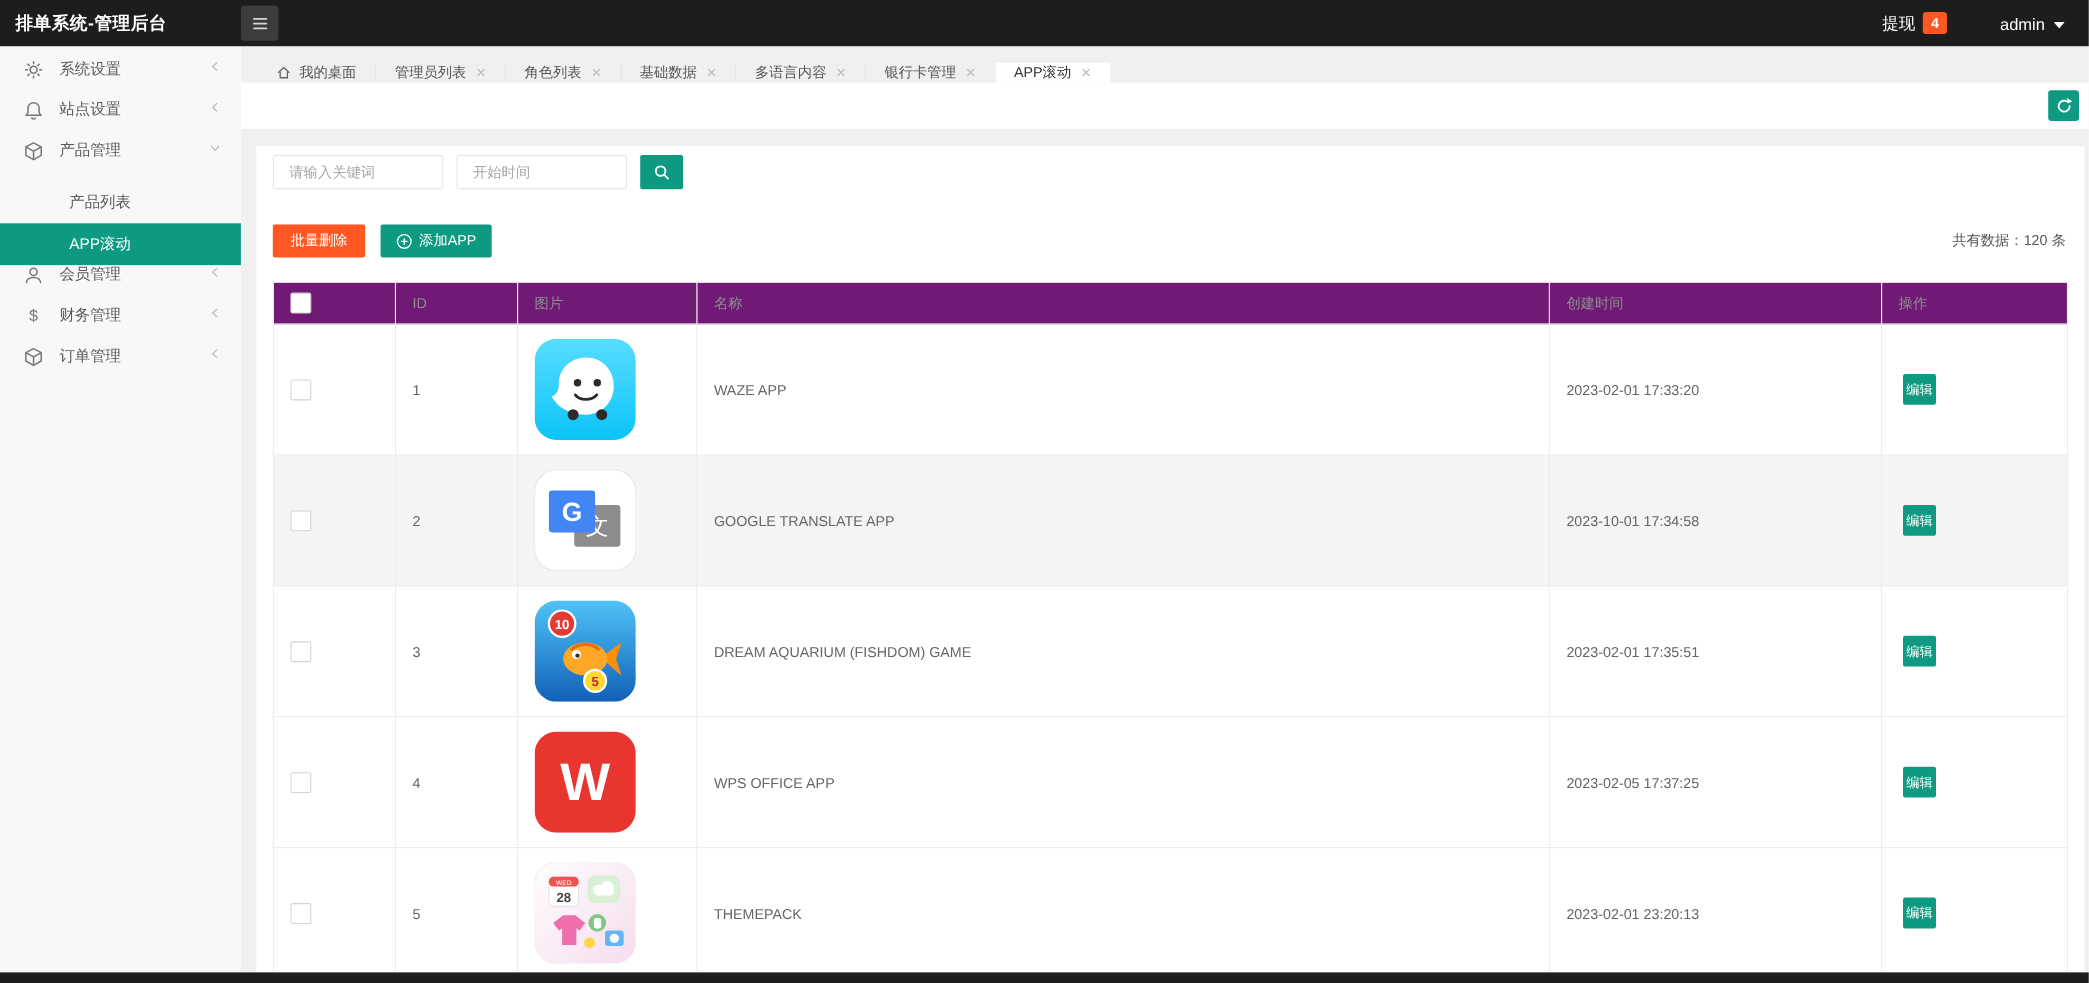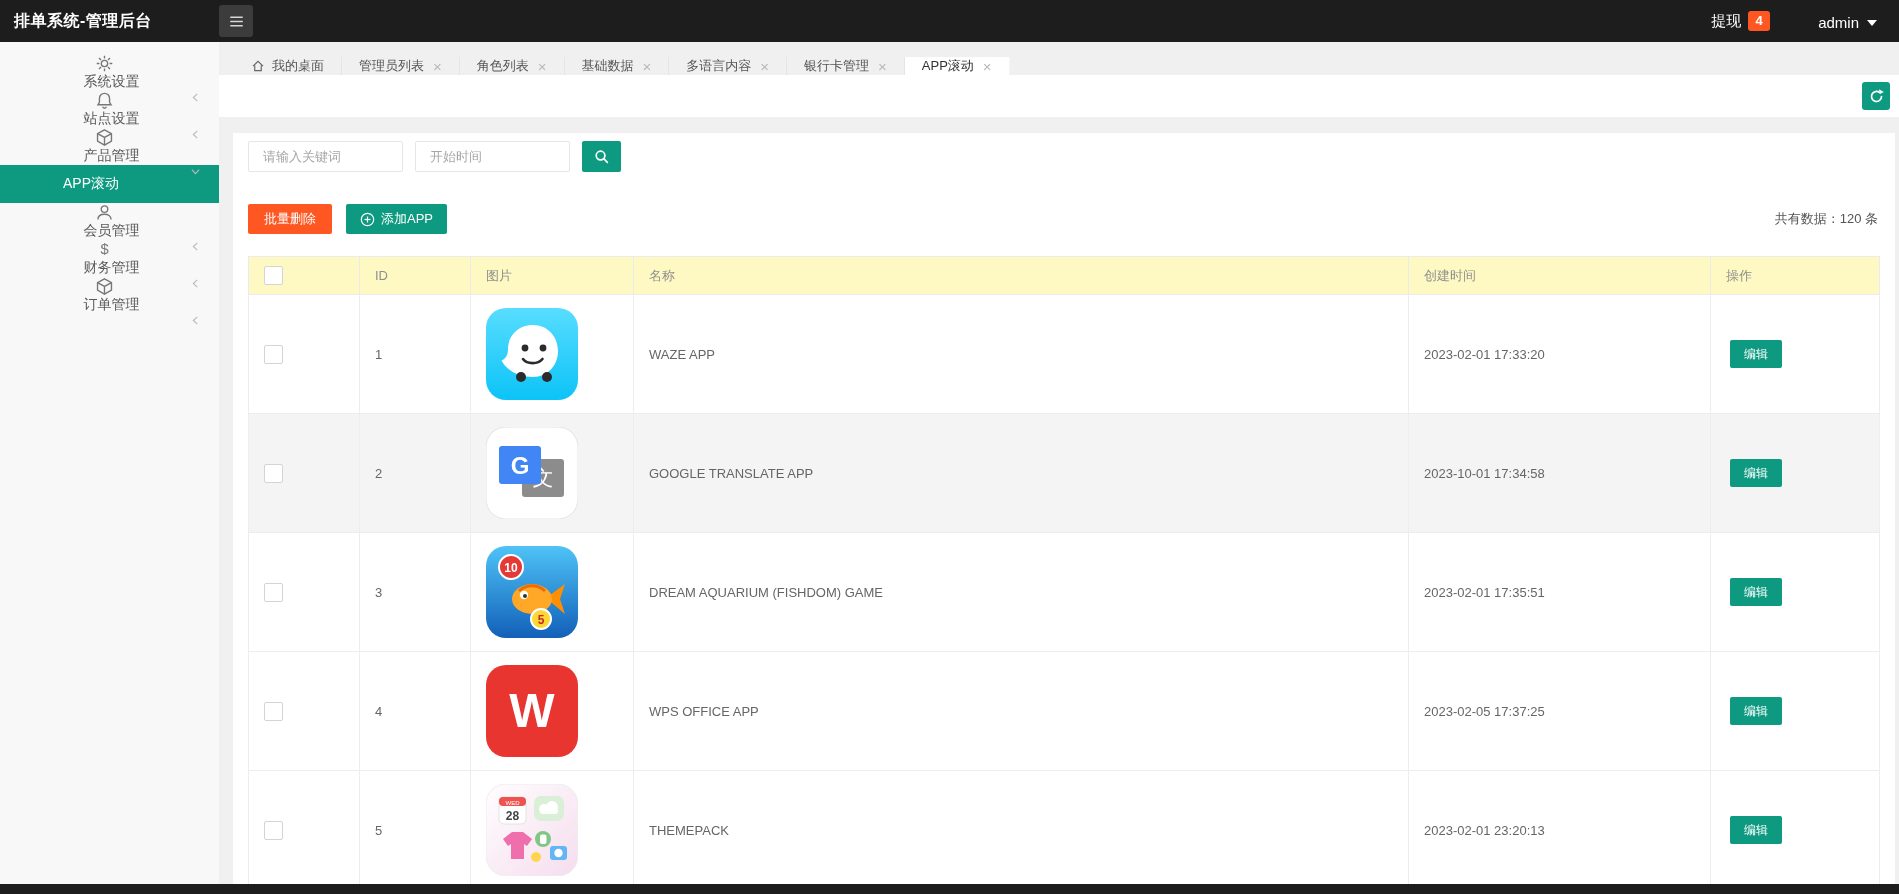--- a/index.html
+++ b/index.html
@@ -11,21 +11,21 @@
   .topbar { position:absolute; top:0; left:0; right:0; height:42px; background:var(--topbar-bg,#1d1d1d); display:flex; align-items:center; color:#fff; z-index:30; }
   .topbar-title { font-size:16px; font-weight:bold; padding-left:14px; width:219px; letter-spacing:.5px; }
   .hamburger { width:34px; height:32px; background:#3c3c3c; border:none; border-radius:3px; display:flex; align-items:center; justify-content:center; cursor:pointer; }
   .topbar-right { margin-left:auto; display:flex; align-items:flex-end; padding-right:22px; }
   .withdraw { display:flex; align-items:center; cursor:pointer; font-size:15px; color:#fff; }
   .badge { display:inline-block; min-width:22px; height:20px; line-height:20px; text-align:center; background:var(--danger,#ff5722); color:#fff; font-size:13px; font-weight:bold; border-radius:3px; margin-left:7px; }
   .user-menu { display:flex; align-items:center; gap:8px; margin-left:48px; font-size:15px; cursor:pointer; }
 
   
   .sidebar { position:absolute; top:42px; left:0; width:219px; bottom:10px; background:var(--sidebar-bg,#f8f8f8); padding-top:12px; z-index:20; }
-  .side-item { height:37px; display:flex; align-items:center; padding:0 17px 0 21px; color:#595959; font-size:14px; cursor:pointer;flex-direction:column; }
+  .side-item { height:37px; display:flex; padding:0 17px 0 21px; color:#595959; font-size:14px; cursor:pointer; }
   .side-item .micon { width:19px; height:19px; margin-right:14px; flex:none; }
   .side-item .chev { margin-left:auto; }
   .side-sub { height:38px; display:flex; align-items:center; padding-left:63px; color:#595959; font-size:14px; cursor:pointer; }
   .side-sub.active { background:var(--accent,#0e9a80); color:#fff; }
 
   
   .tabbar { position:absolute; left:219px; top:42px; right:0; height:33px; display:flex; align-items:flex-end; padding-left:15px; z-index:10; }
   .tab { display:flex; align-items:center; padding:0 17px; font-size:13px; color:#555; cursor:pointer; border-right:1px solid rgba(0,0,0,0.045); white-space:nowrap; }
   .tab .ticon { margin-right:7px; display:flex; }
   .tab .close { color:#b8b8b8; font-size:15px; margin-left:9px; line-height:1; }
@@ -40,26 +40,26 @@
   .inp { width:155px; height:31px; border:1px solid #e6e6e6; border-radius:2px; padding:0 14px; font-size:13px; color:#333; outline:none; margin-right:12px; background:#fff; }
   .inp::placeholder { color:#a6a6a6; }
   .search-btn { width:39px; height:31px; margin-left:0; background:var(--accent,#0e9a80); border:none; border-radius:2px; display:flex; align-items:center; justify-content:center; cursor:pointer; }
 
   .actions-row { display:flex; align-items:center; margin-top:32px; }
   .btn-danger { height:30px; padding:0 16px; background:var(--danger,#ff5722); border:none; border-radius:2px; color:#fff; font-size:13px; cursor:pointer; }
   .btn-add { height:30px; margin-left:14px; padding:0 14px; background:var(--accent,#0e9a80); border:none; border-radius:2px; color:#fff; font-size:13px; display:flex; align-items:center; gap:6px; cursor:pointer; }
   .total { margin-left:auto; font-size:13px; color:#555; padding-right:2px; }
 
   .data-table { width:100%; margin-top:22px; border-collapse:collapse; table-layout:fixed; }
-  .data-table th { background:#fef9c3; height:38px; text-align:left; padding-left:15px; font-weight:normal; font-size:13px; color:#8f8f8f; border:1px solid #ebebeb; }
+  .data-table th { background:#701a75; height:38px; text-align:left; padding-left:15px; font-weight:normal; font-size:13px; color:#8f8f8f; border:1px solid #ebebeb; }
   .data-table td { height:119px; border:1px solid #ededed; font-size:13px; color:#666; padding-left:15px; background:#fff; }
   .data-table tr.striped td { background:var(--stripe,#f4f4f4); }
   .cb { display:inline-block; width:19px; height:19px; border:1px solid #d4d4d4; border-radius:2px; background:#fff; vertical-align:middle; cursor:pointer; }
   .app-icon { display:block; width:92px; height:92px; }
-  .edit-btn { width:52px; height:28px; background:var(--accent,#0e9a80); border:none; border-radius:2px; color:#fff; font-size:12px; cursor:pointer; margin-left:4px; }
+  .edit-btn { width:30px; height:28px; background:var(--accent,#0e9a80); border:none; border-radius:2px; color:#fff; font-size:12px; cursor:pointer; margin-left:4px; }
   tr.row-partial td { vertical-align:top; }
   tr.row-partial .app-icon { margin-top:4px; }
 
   .bottom-strip { position:absolute; left:0; right:0; bottom:0; height:10px; background:var(--topbar-bg,#1d1d1d); z-index:40; }
 </style>
 </head>
 <body>
 
 <div class="app" style="--accent: #0e9a80; --danger: #ff5722; --topbar-bg: #1d1d1d; --page-bg: #f0f0f0; --sidebar-bg: #f8f8f8; --stripe: #f4f4f4;">
 
@@ -108,20 +108,23 @@
         </div>
         <div class="side-item">
           <span class="micon"><svg width="19" height="19" viewBox="0 0 18 18" fill="none" stroke="#777" stroke-width="1.3">
               <path d="M9 1.8 15.6 5.3v7.2L9 16.2 2.4 12.5V5.3z"></path>
               <path d="M2.4 5.3 9 8.9l6.6-3.6M9 8.9v7.3"></path>
             </svg></span>
           <span>产品管理</span>
           <span class="chev"><svg width="13" height="13" viewBox="0 0 18 18" fill="none" stroke="#bbb" stroke-width="1.6">
               <polyline points="4,6.5 9,12 14,6.5"></polyline>
             </svg></span>
+        </div>
+        <div class="side-sub">
+          <span>产品列表</span>
         </div>
         <div class="side-sub active">
           <span>APP滚动</span>
         </div>
         <div class="side-item">
           <span class="micon"><svg width="19" height="19" viewBox="0 0 18 18" fill="none" stroke="#777" stroke-width="1.3">
               <circle cx="9" cy="5.8" r="3.1"></circle>
               <path d="M2.8 15.6c0-3.4 2.8-5 6.2-5s6.2 1.6 6.2 5"></path>
             </svg></span>
           <span>会员管理</span>

